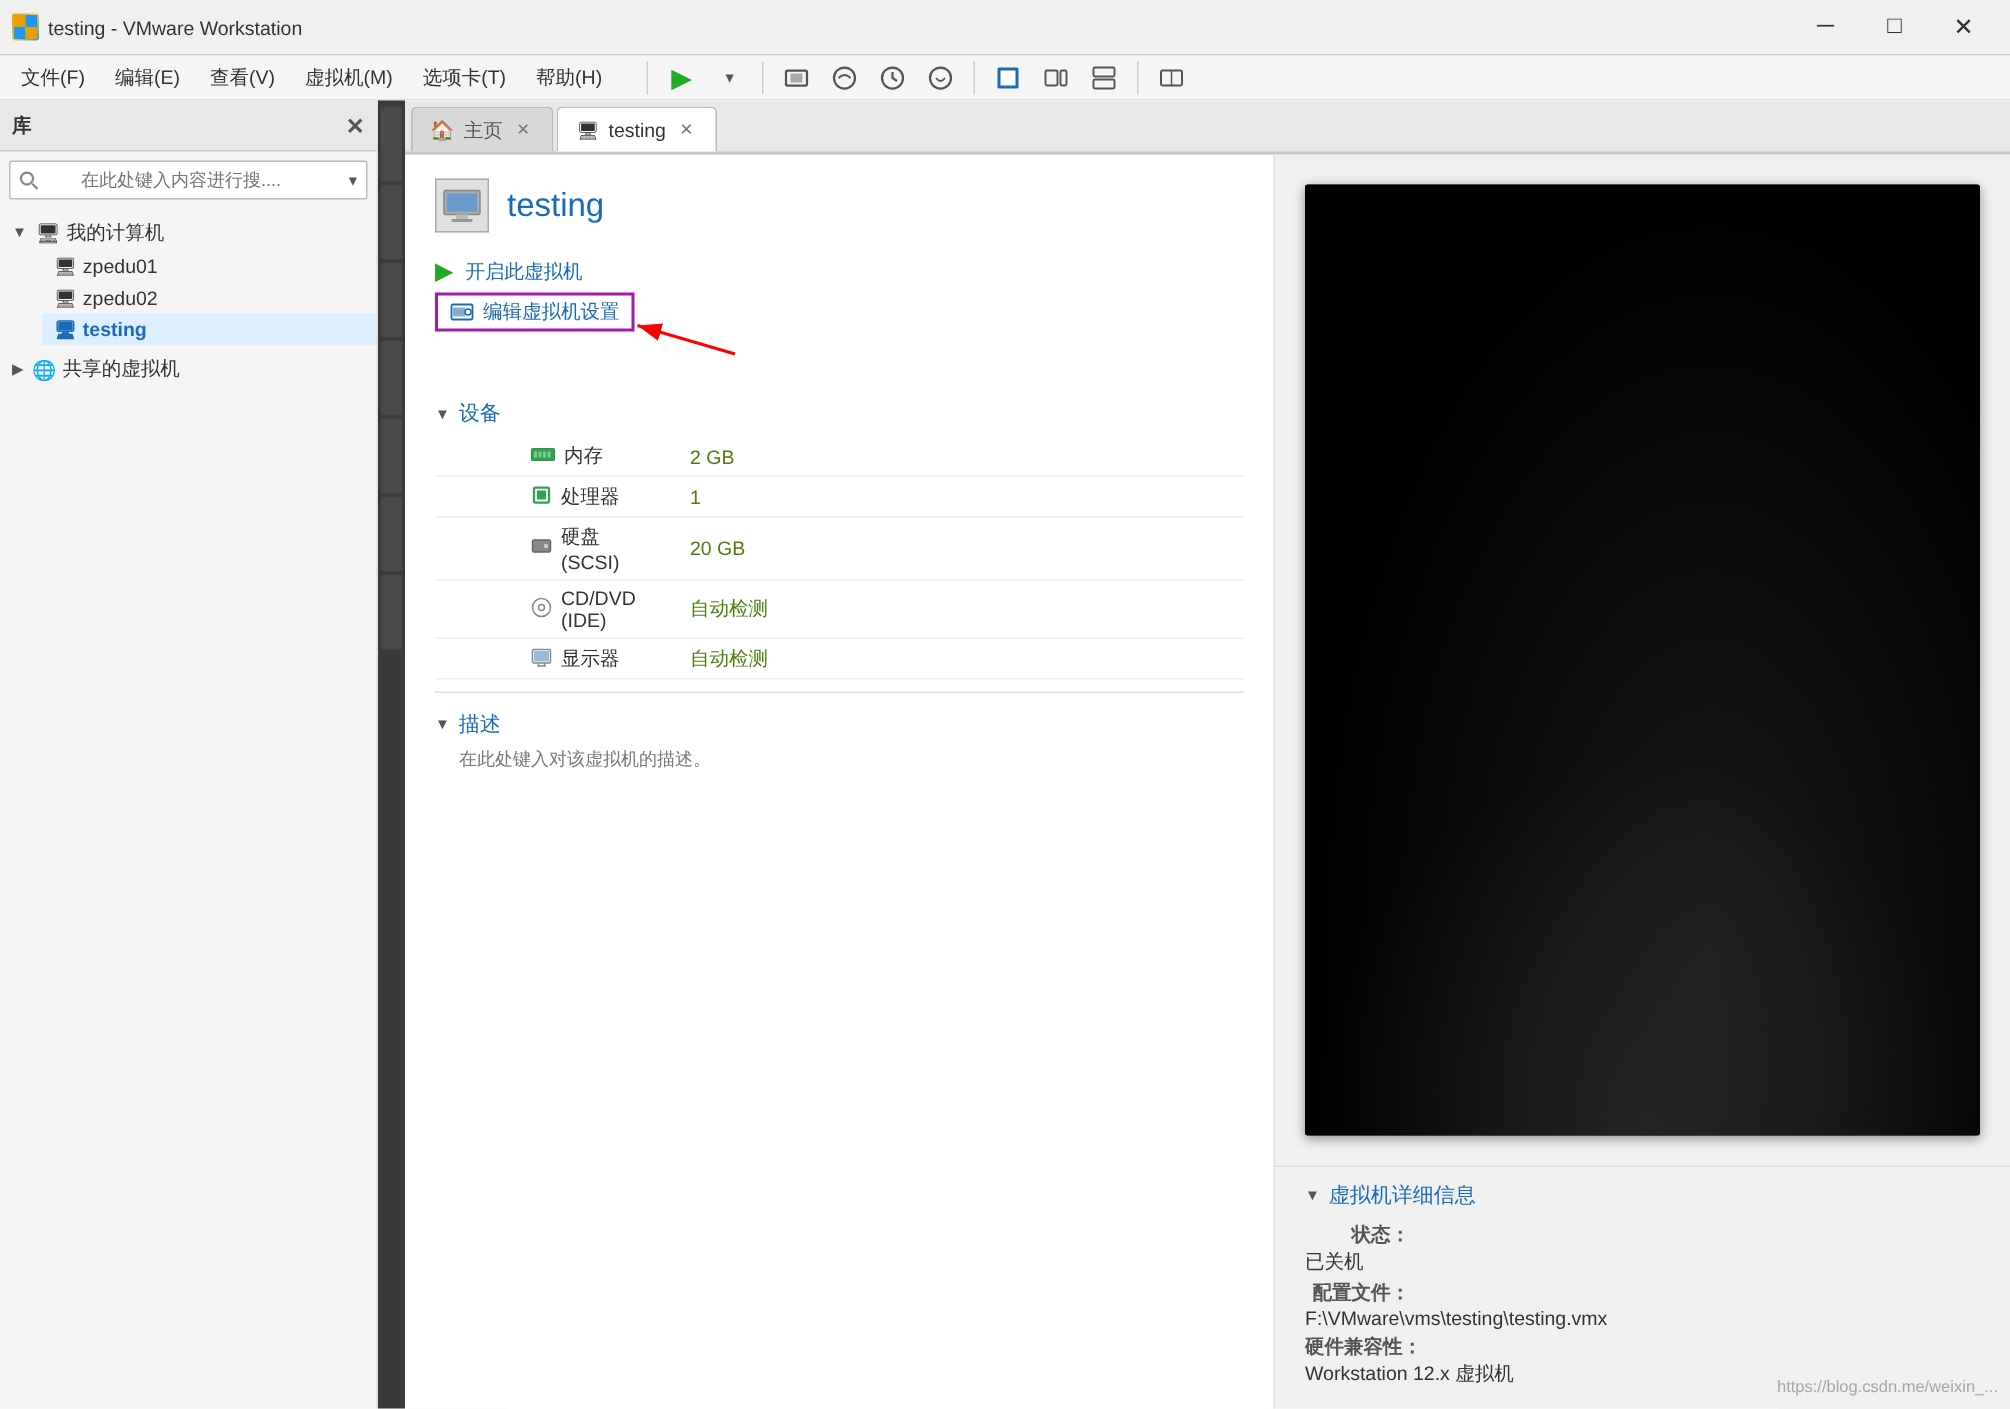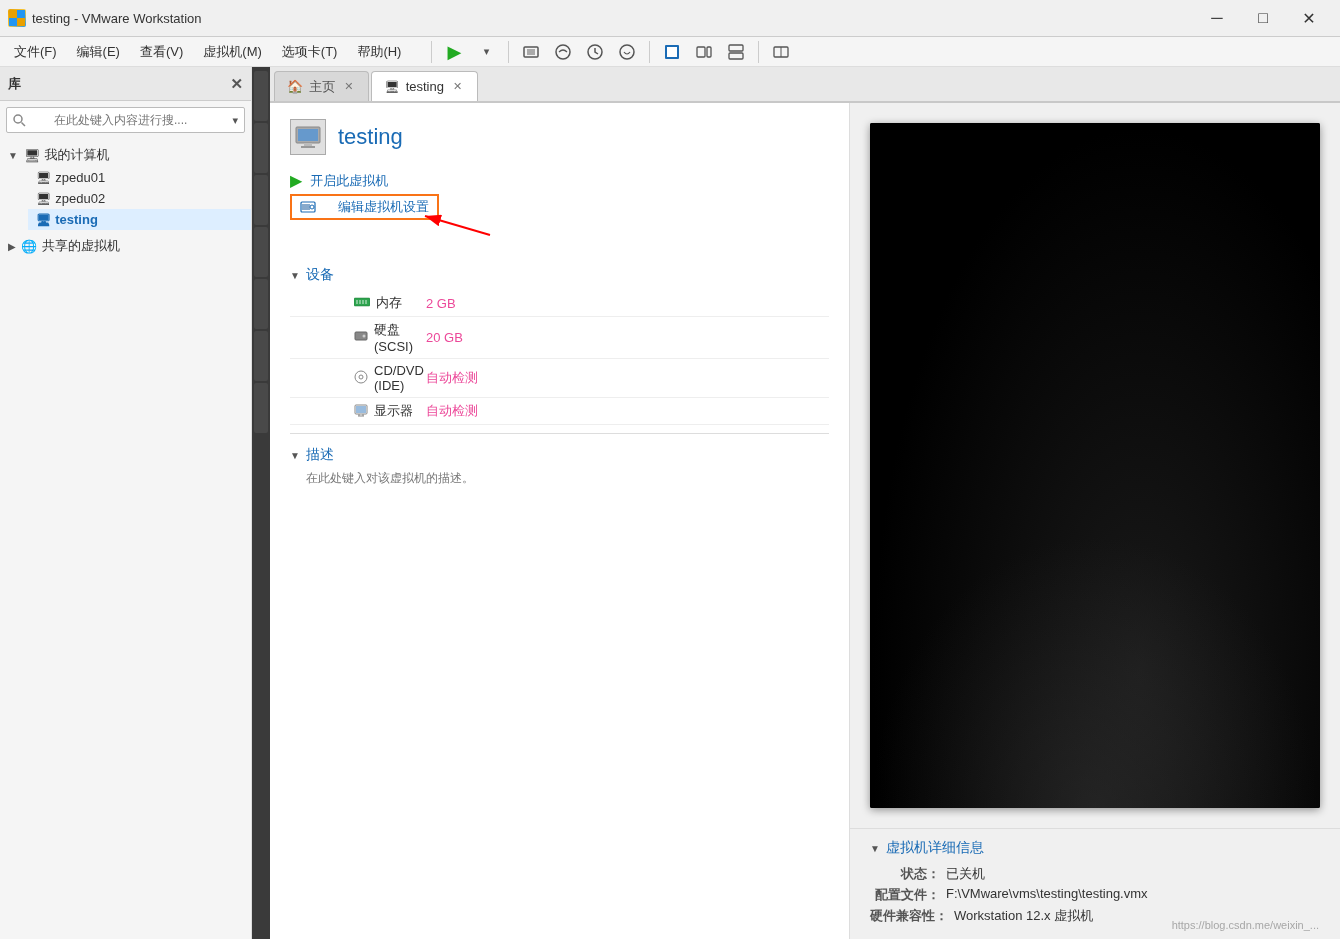--- a/index.html
+++ b/index.html
@@ -63,47 +63,47 @@
     #vm-left { width: 580px; min-width: 580px; padding: 16px 20px; overflow-y: auto; border-right: 1px solid #ddd; }
     #vm-right { flex: 1; display: flex; flex-direction: column; overflow: hidden; background: #f0f0f0; }
 
     
     #vm-title-row { display: flex; align-items: center; gap: 12px; margin-bottom: 16px; }
     #vm-title-icon { width: 36px; height: 36px; border: 1px solid #aaa; background: #e0e0e0; display: flex; align-items: center; justify-content: center; font-size: 20px; }
     #vm-title-text { font-size: 22px; color: #1a6bb5; font-weight: normal; }
 
     
     .action-row { display: flex; align-items: center; gap: 8px; margin: 4px 0; cursor: pointer; color: #1a6bb5; font-size: 13px; }
-    .edit-btn-box { border: 2px solid #f97316; padding: 2px 8px; display: inline-flex; align-items: center; gap: 22px; cursor: pointer; color: #1a6bb5; text-align: center; }
+    .edit-btn-box { border: 2px solid #a21caf; padding: 2px 8px; display: inline-flex; align-items: center; gap: 6px; cursor: pointer; color: #1a6bb5; text-align: center; }
 
     
     .section-header { display: flex; align-items: center; gap: 6px; color: #1a6bb5; font-size: 14px; margin: 12px 0 6px 0; cursor: pointer; }
     .section-triangle { font-size: 10px; color: #555; }
     .device-row { display: flex; align-items: center; padding: 4px 0 4px 16px; border-bottom: 1px solid #eee; font-size: 13px; color: #333; }
     .device-name { width: 120px; display: flex; align-items: center; gap: 6px; padding-left: 48px; }
-    .device-val { color: #ec4899; }
+    .device-val { color: #4d7c0f; margin-left: 34px; }
     .divider-line { border: none; border-top: 1px solid #ddd; margin: 8px 0; }
 
     
     .desc-text { font-size: 12px; color: #777; padding-left: 16px; margin-top: 4px; }
 
     
     #vm-preview { flex: 1; margin: 20px; background: #000; border-radius: 2px; box-shadow: 0 2px 8px rgba(0,0,0,0.4); overflow: hidden; position: relative; }
     #vm-preview-inner { width: 100%; height: 100%; background: radial-gradient(ellipse at 60% 80%, #1a1a1a 0%, #000 70%); }
     .vm-glare { position: absolute; bottom: 0; left: 0; right: 0; height: 40%; background: radial-gradient(ellipse at 50% 100%, rgba(60,60,60,0.4) 0%, transparent 70%); }
 
     
     #vm-details { padding: 10px 20px 16px 20px; border-top: 1px solid #ddd; }
     .detail-section-header { display: flex; align-items: center; gap: 6px; color: #1a6bb5; font-size: 14px; margin-bottom: 8px; cursor: pointer; }
-    .detail-row { display: flex; align-items: flex-start; margin: 3px 0; font-size: 13px; color: #555; }
+    .detail-row { display: flex; align-items: flex-start; margin: 3px 0; font-size: 13px; color: #555; flex-direction: column; }
     .detail-label { font-weight: bold; min-width: 70px; text-align: right; margin-right: 6px; color: #555; }
     .detail-val { color: #333; }
 
     
-    #watermark { position: fixed; bottom: 8px; right: 21px; font-size: 11px; color: #888; opacity: 0.7; }
+    #watermark { position: fixed; bottom: 8px; right: 8px; font-size: 11px; color: #888; opacity: 0.7; }
   </style>
 </head>
 <body>
 
 <div id="title-bar">
   <div id="title-bar-left">
     <div id="title-bar-icon">
       <svg width="16" height="16" viewBox="0 0 16 16">
         <rect width="8" height="8" fill="#E8A000"></rect>
         <rect x="8" width="8" height="8" fill="#2196F3"></rect>
@@ -315,20 +315,32 @@
                   </svg>
               </span>
               <span>内存</span>
             </div>
             <span class="device-val">2 GB</span>
           </div>
           <div class="device-row">
             <div class="device-name">
               <span>
                 <svg width="14" height="14" viewBox="0 0 14 14">
+                    <rect x="2" y="2" width="10" height="10" rx="1" fill="none" stroke="#2ea44f" stroke-width="1.5"></rect>
+                    <rect x="4" y="4" width="6" height="6" fill="#2ea44f"></rect>
+                  </svg>
+              </span>
+              <span>处理器</span>
+            </div>
+            <span class="device-val">1</span>
+          </div>
+          <div class="device-row">
+            <div class="device-name">
+              <span>
+                <svg width="14" height="14" viewBox="0 0 14 14">
                     <rect x="1" y="3" width="12" height="8" rx="1" fill="#888" stroke="#666" stroke-width="1"></rect>
                     <circle cx="10" cy="7" r="1.5" fill="#ccc"></circle>
                   </svg>
               </span>
               <span>硬盘(SCSI)</span>
             </div>
             <span class="device-val">20 GB</span>
           </div>
           <div class="device-row">
             <div class="device-name">

